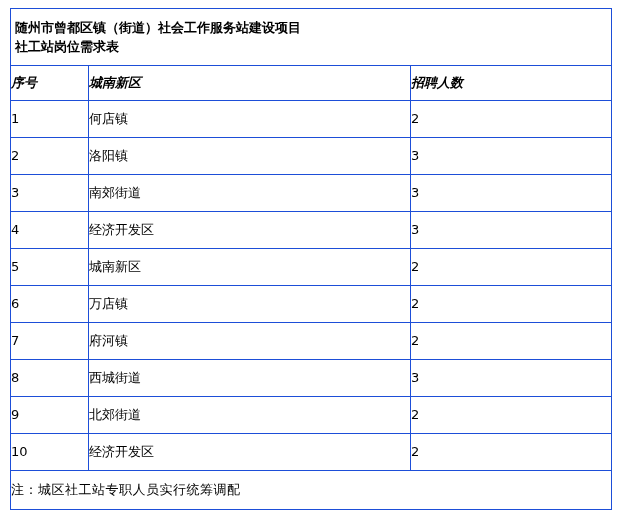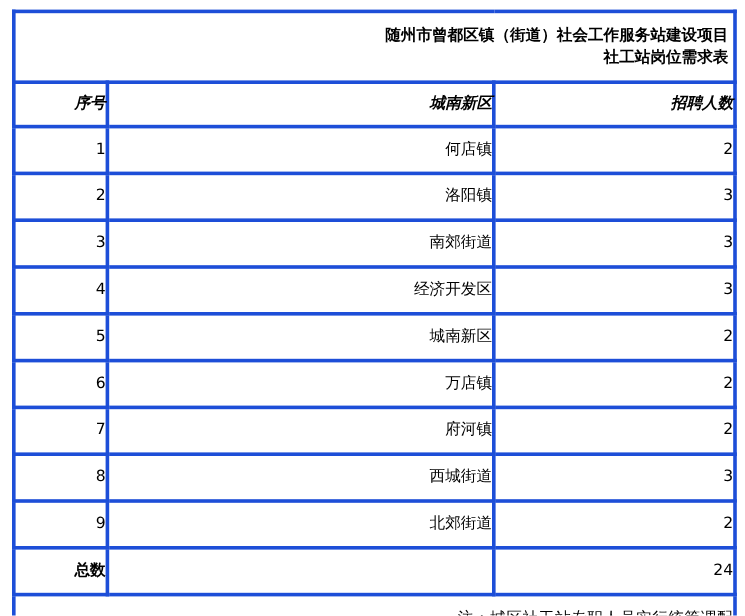--- a/index.html
+++ b/index.html
@@ -21,22 +21,22 @@
     box-sizing: border-box;
     padding: 8px 10px 0 10px;
   }
   table.req-table {
     border-collapse: collapse;
     width: 601px;
     margin: 0 auto;
     table-layout: fixed;
   }
   table.req-table td {
-    border: 3px solid #1d4ed8;
-    text-align: right;
+    border: 1px solid #1d4ed8;
+    text-align: left;
     vertical-align: middle;
     font-size: 13px;
     line-height: 1.5;
     padding: 0;
     height: 36px;
   }
   .title-cell {
     border: 1px solid #000000;
     height: 50px !important;
     font-weight: bold;
@@ -129,24 +129,24 @@
       <tr>
         <td>8</td>
         <td>西城街道</td>
         <td>3</td>
       </tr>
       <tr>
         <td>9</td>
         <td>北郊街道</td>
         <td>2</td>
       </tr>
+      <tr>
+        <td>10</td>
+        <td>经济开发区</td>
+        <td>2</td>
+      </tr>
 
-      <tr>
-        <td class="total-label">总数</td>
-        <td></td>
-        <td class="total-value">24</td>
-      </tr>
       <tr>
         <td class="note-cell" colspan="3">注：城区社工站专职人员实行统筹调配</td>
       </tr>
     </tbody>
   </table>
 </div>
 
 </body></html>

